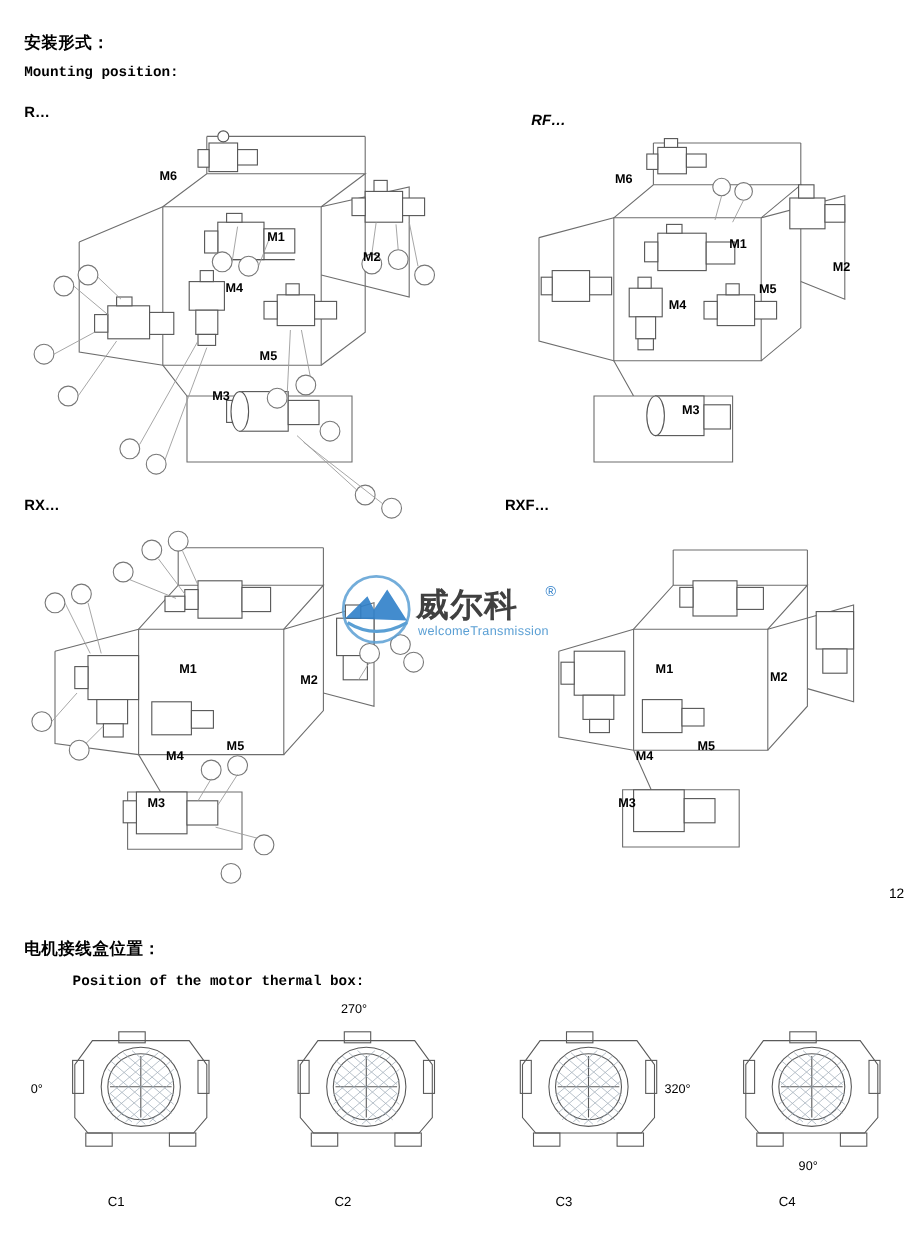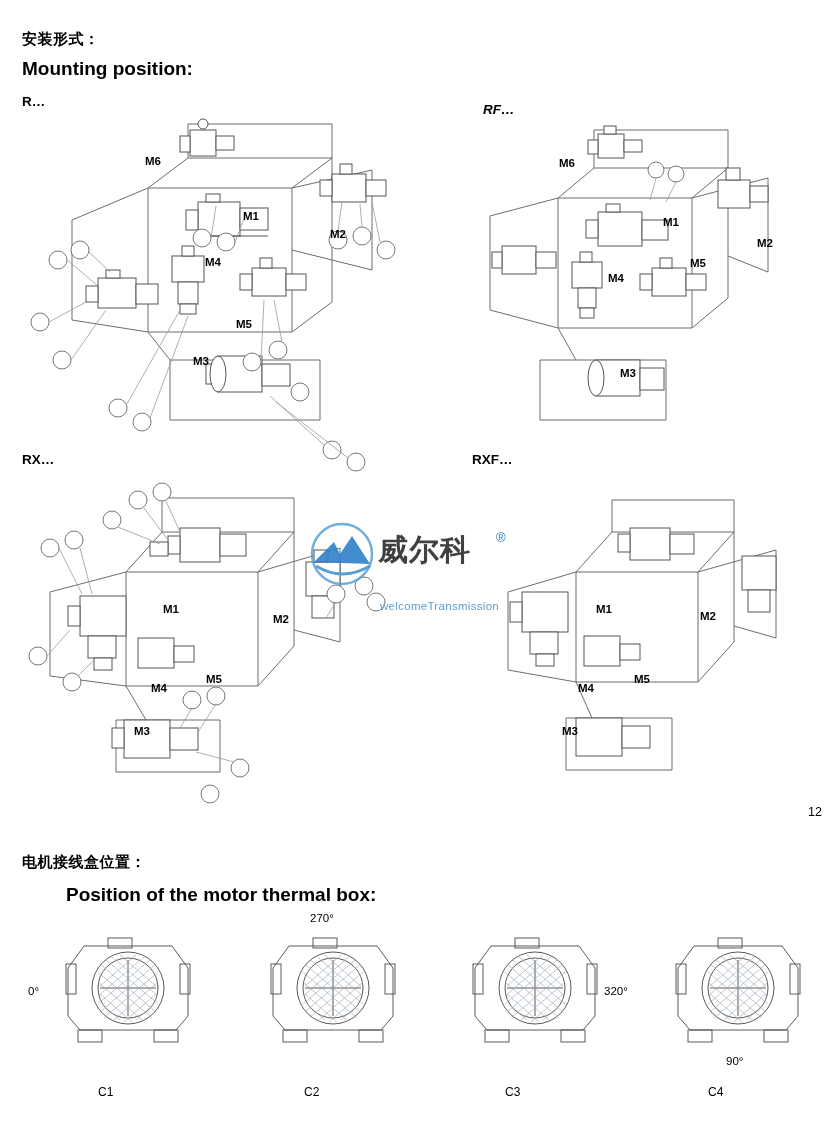--- a/index.html
+++ b/index.html
@@ -23,22 +23,23 @@
 
   
   .heading-cn {
     position: absolute;
     font-size: 15px;
     font-weight: 700;
     letter-spacing: 0.5px;
   }
   .heading-en {
     position: absolute;
-    font-size: 19px;
+    font-size: 13px;
     font-weight: 700;
+    font-family: Liberation Mono, monospace;
   }
   .section-label {
     position: absolute;
     font-size: 13.5px;
     font-weight: 700;
   }
 
   
   .panel {
     position: absolute;
@@ -106,35 +107,34 @@
     font-size: 13px;
     color: #2f7fc9;
   }
   .wm-sub {
     position: absolute;
     left: 80px;
     top: 48px;
     font-size: 11.5px;
     color: #5a9fd4;
     letter-spacing: 0.3px;
-    margin-top: 32px;
   }
 </style>
 </head>
 <body>
 
 <div class="page">
 
   <div class="heading-cn" style="left:22px; top:30px;">安装形式：</div>
   <div class="heading-en" style="left:22px; top:58px;">Mounting position:</div>
 
   <div class="section-label" style="left:22px; top:94px;">R…</div>
   <div class="section-label" style="left:483px; top:102px;font-style:italic;">RF…</div>
   <div class="section-label" style="left:22px; top:452px;">RX…</div>
-  <div class="section-label" style="left:472px; top:452px;text-align:right;">RXF…</div>
+  <div class="section-label" style="left:459px; top:452px;text-align:right;">RXF…</div>
 
   <div class="panel" style="left:20px; top:110px;">
     <svg width="440" height="330" viewBox="0 0 440 330">
       <g fill="none" stroke="#6d6d6d" stroke-width="1">
 
         <path d="M128 78 L272 78 L272 222 L128 222 Z"></path>
         <path d="M128 78 L168 48 L312 48 L272 78"></path>
         <path d="M312 48 L312 192 L272 222"></path>
 
         <path d="M52 110 L128 78 M52 110 L52 210 L128 222"></path>

